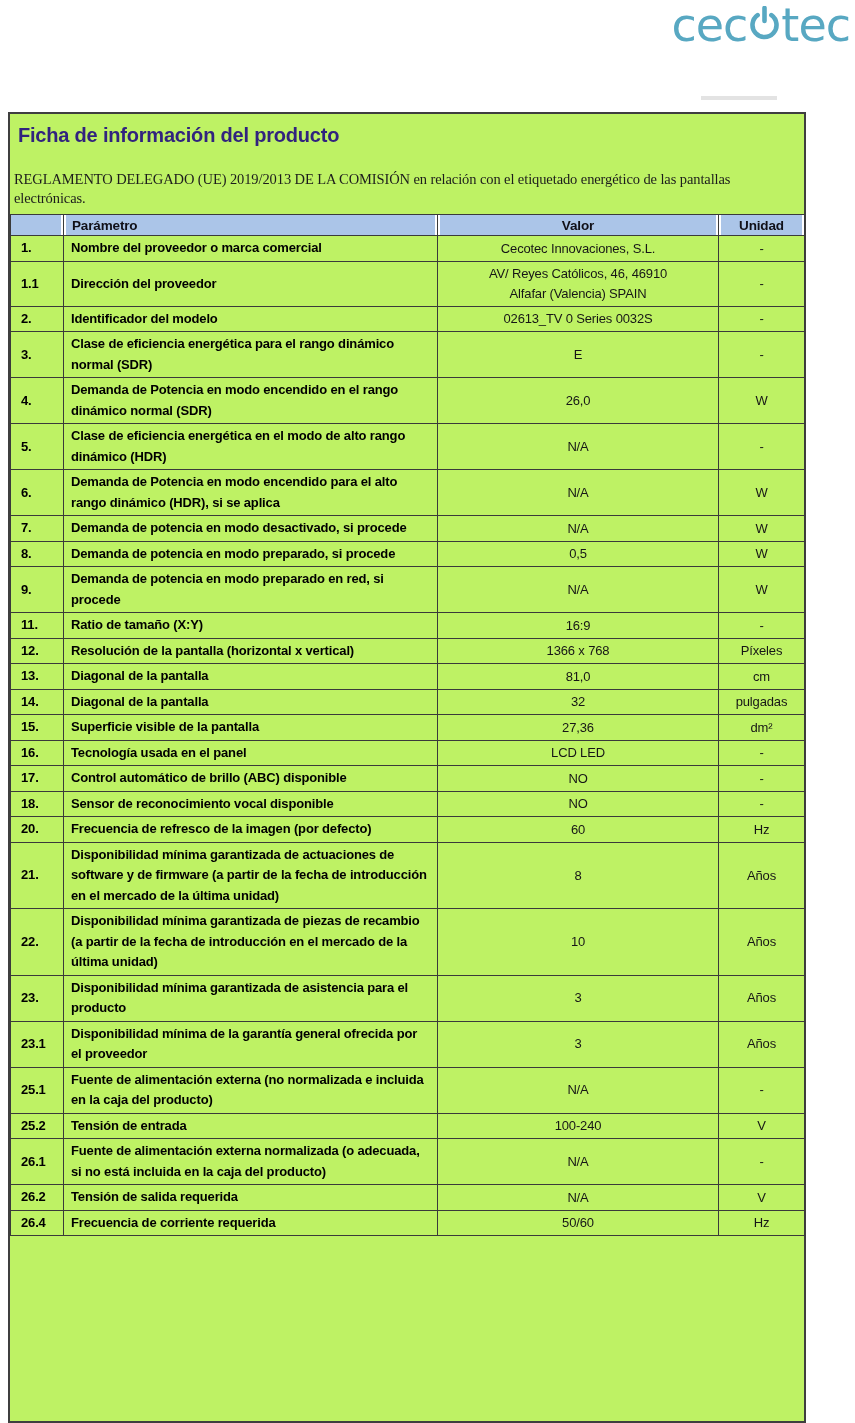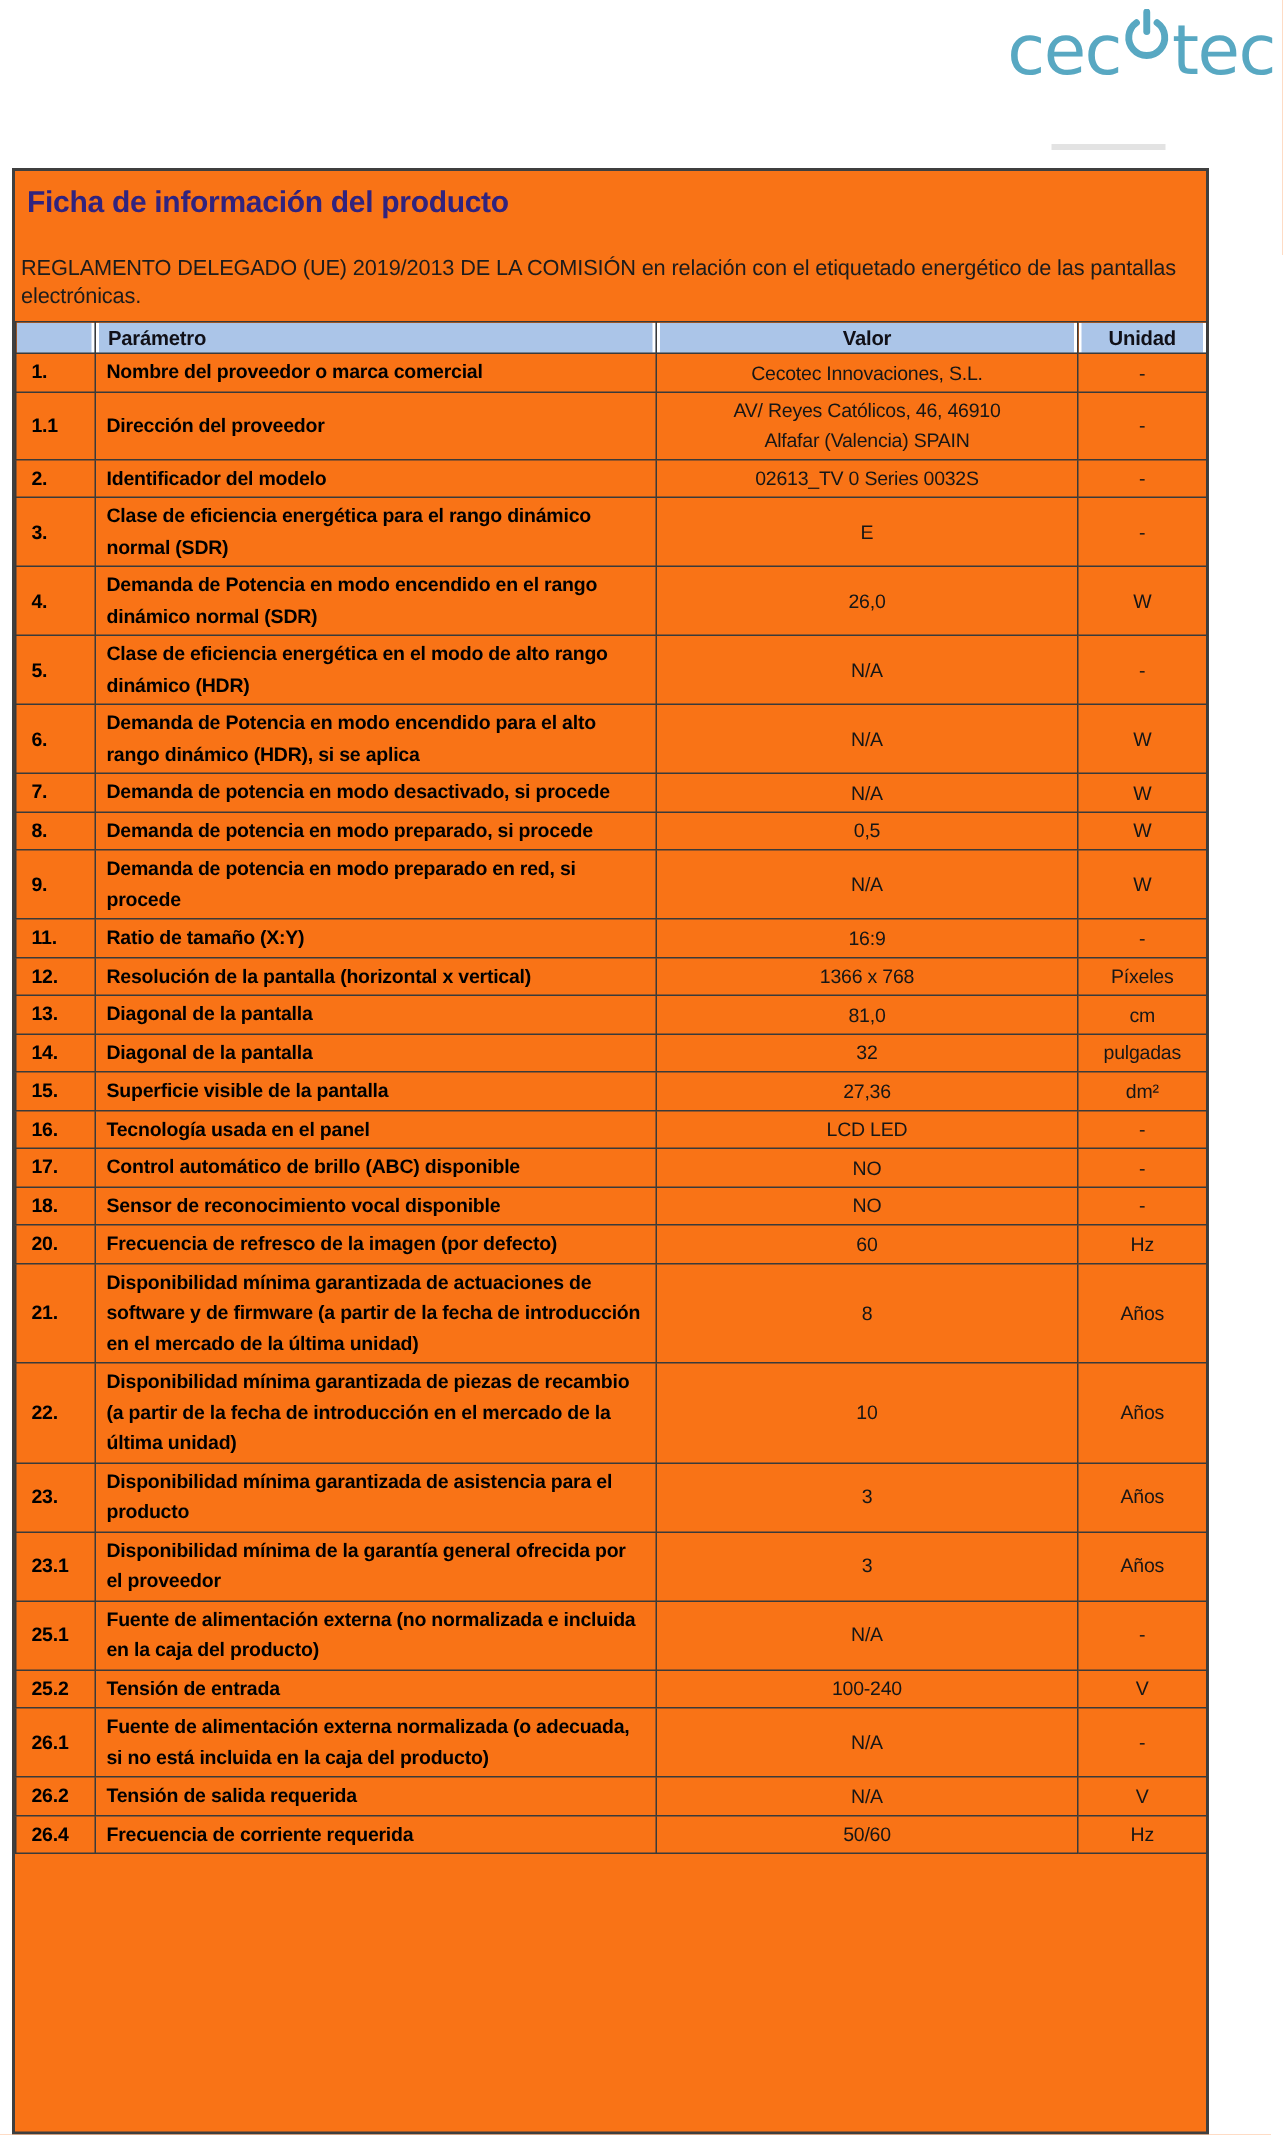--- a/index.html
+++ b/index.html
@@ -15,21 +15,20 @@
     font-family: "Liberation Sans", sans-serif;
     color: #000;
   }
 
   
   .logo {
     position: absolute;
     top: 2px;
     right: 5px;
     display: flex;
-    align-items: flex-end;
     color: #58a8c2;
     font-family: "DejaVu Sans", sans-serif;
     font-size: 46px;
     line-height: 1;
     letter-spacing: -1px;
     user-select: none;
   }
   .logo .power-glyph {
     margin: 0 1px 8px 2px;
   }
@@ -44,37 +43,37 @@
 
   
   .sheet {
     position: absolute;
     left: 8px;
     top: 112px;
     width: 798px;
     min-height: 1311px;
     border: 2px solid #3f3f3f;
     box-sizing: border-box;
-    background: #f97316;
+    background: #bef264;
   }
   .doc-title {
     margin: 10px 8px 0 8px;
     font-size: 20px;
     font-weight: bold;
     color: #31237e;
     letter-spacing: -0.2px;
   }
   .doc-subtitle {
     margin: 23px 6px 0 4px;
     font-size: 14.5px;
     line-height: 1.32;
     color: #1c1c1c;
     letter-spacing: -0.1px;
   }
-  .doc-subtitle .line { display: block; }
+  .doc-subtitle .line { display: block; font-family: Liberation Serif, serif; }
 
   
   table.product-table {
     width: 794px;
     margin-top: 6px;
     border-collapse: collapse;
     table-layout: fixed;
     font-size: 13px;
     letter-spacing: -0.15px;
   }

